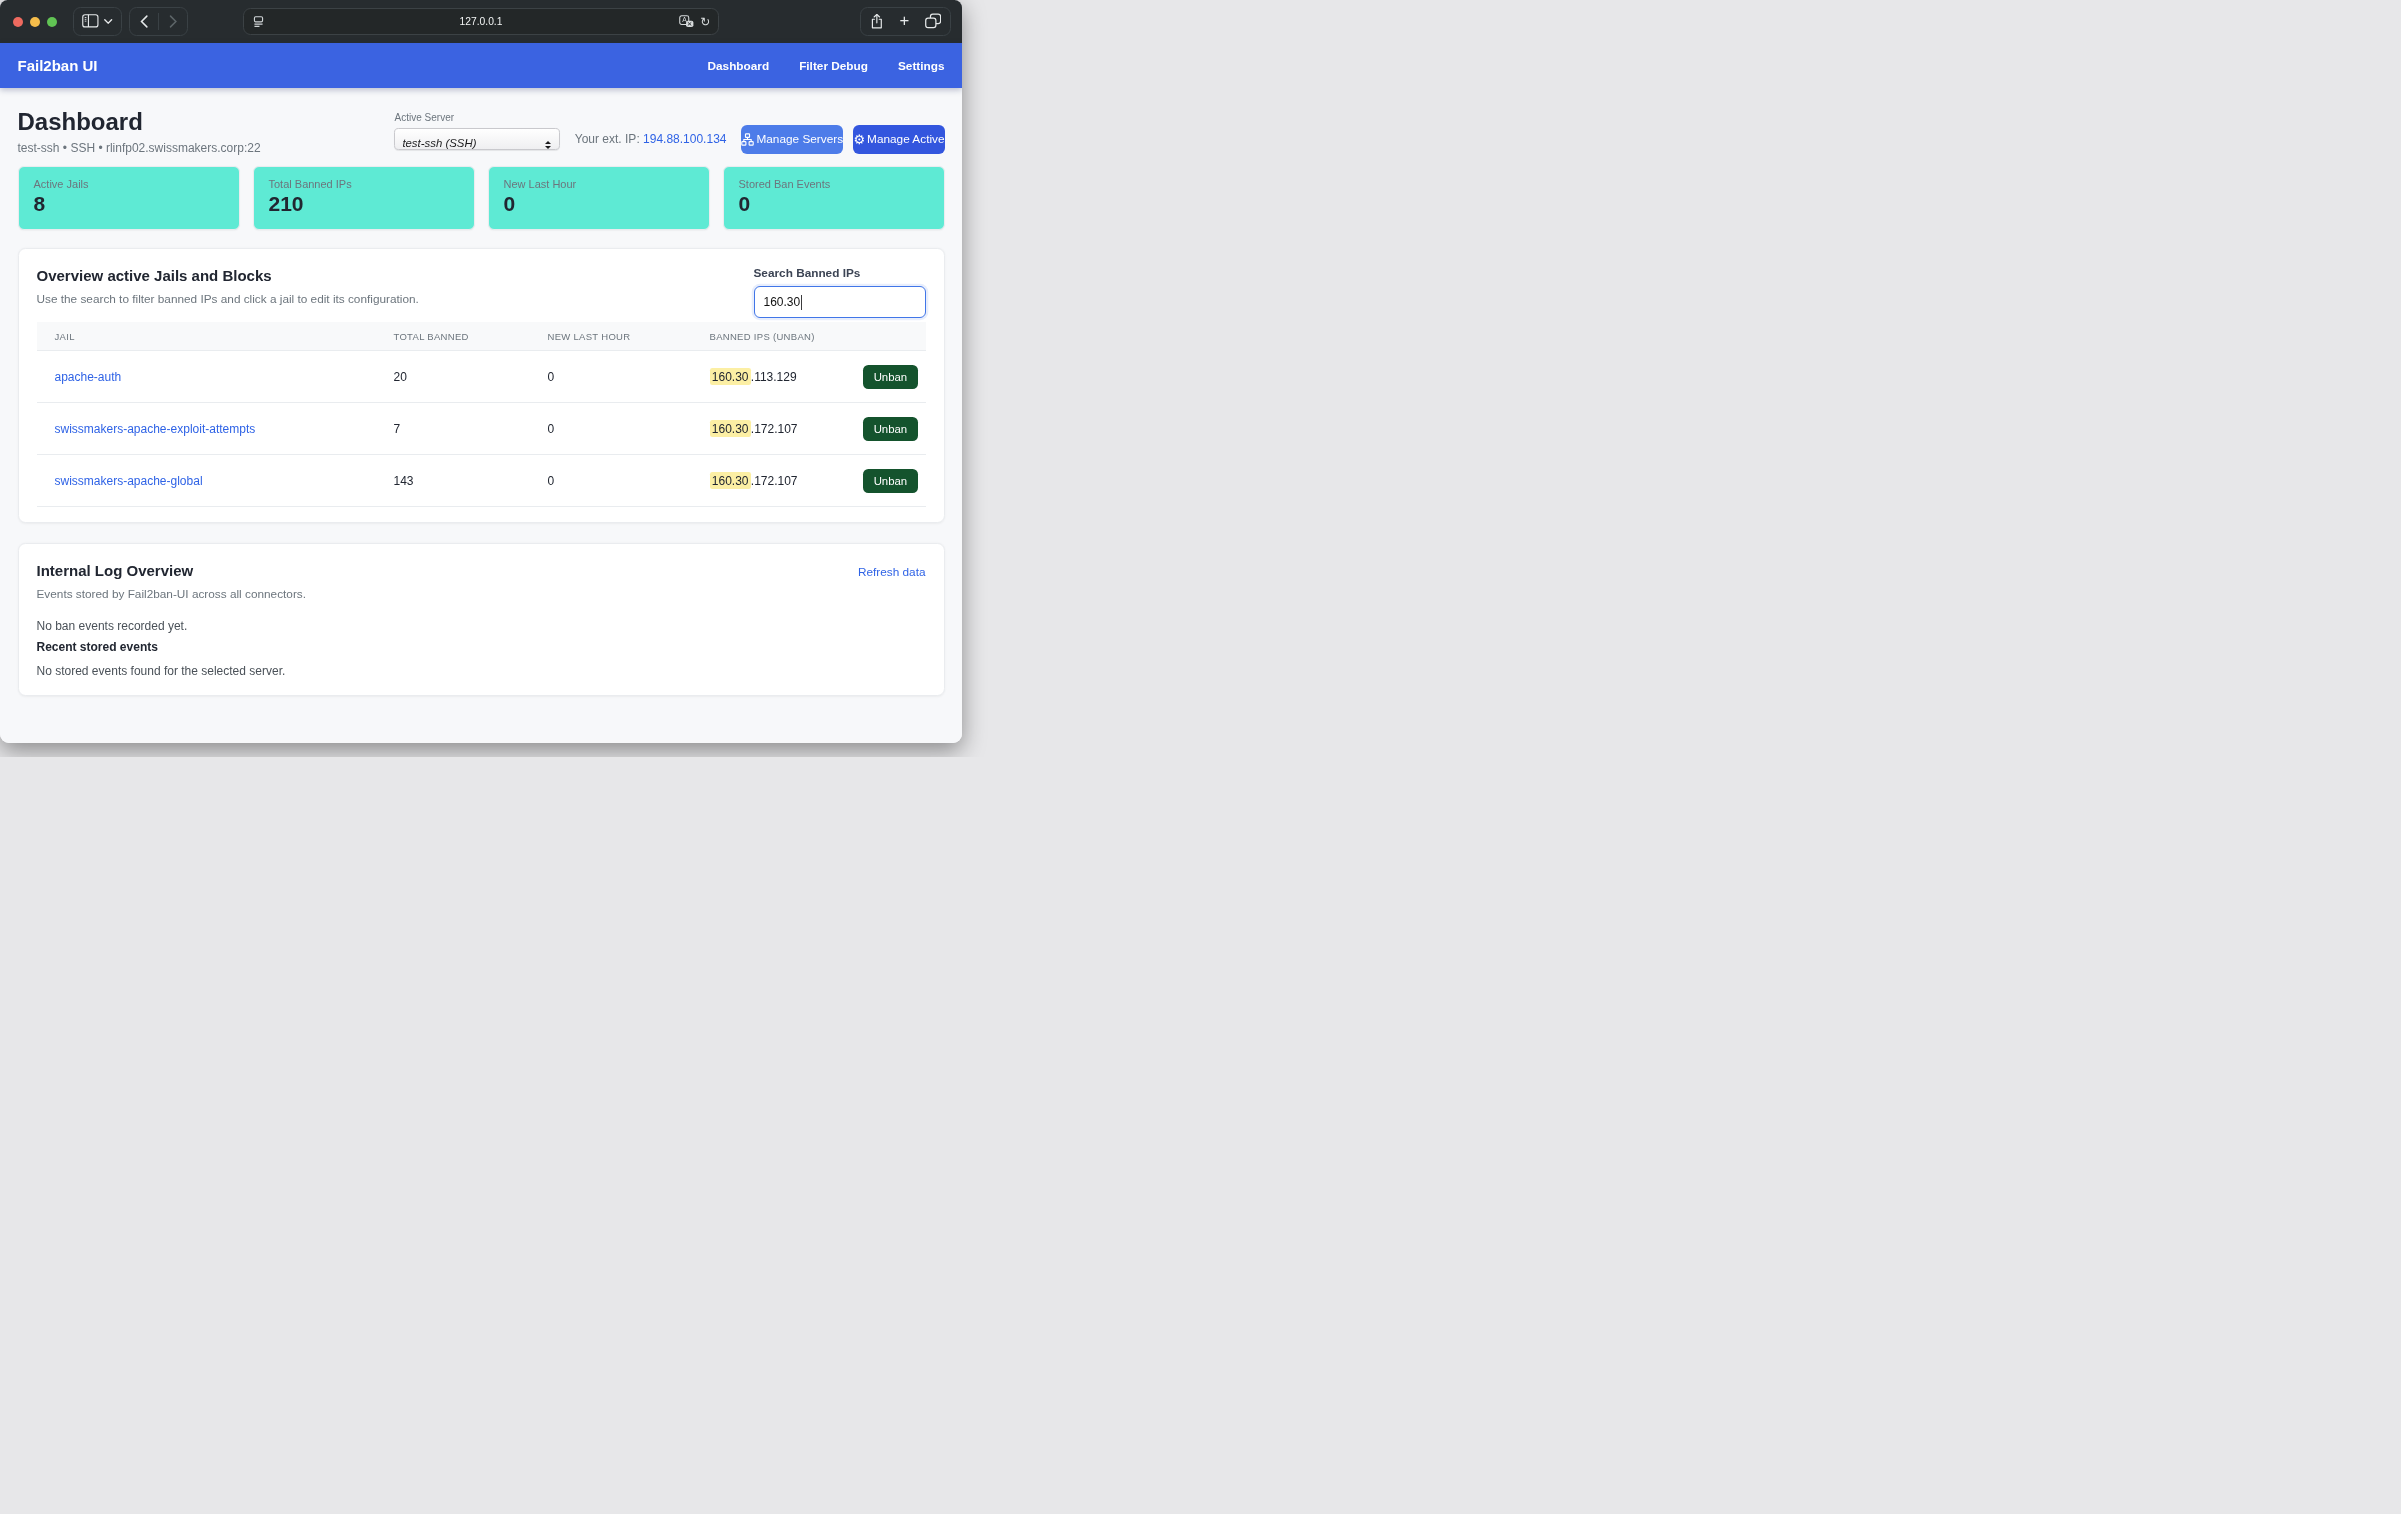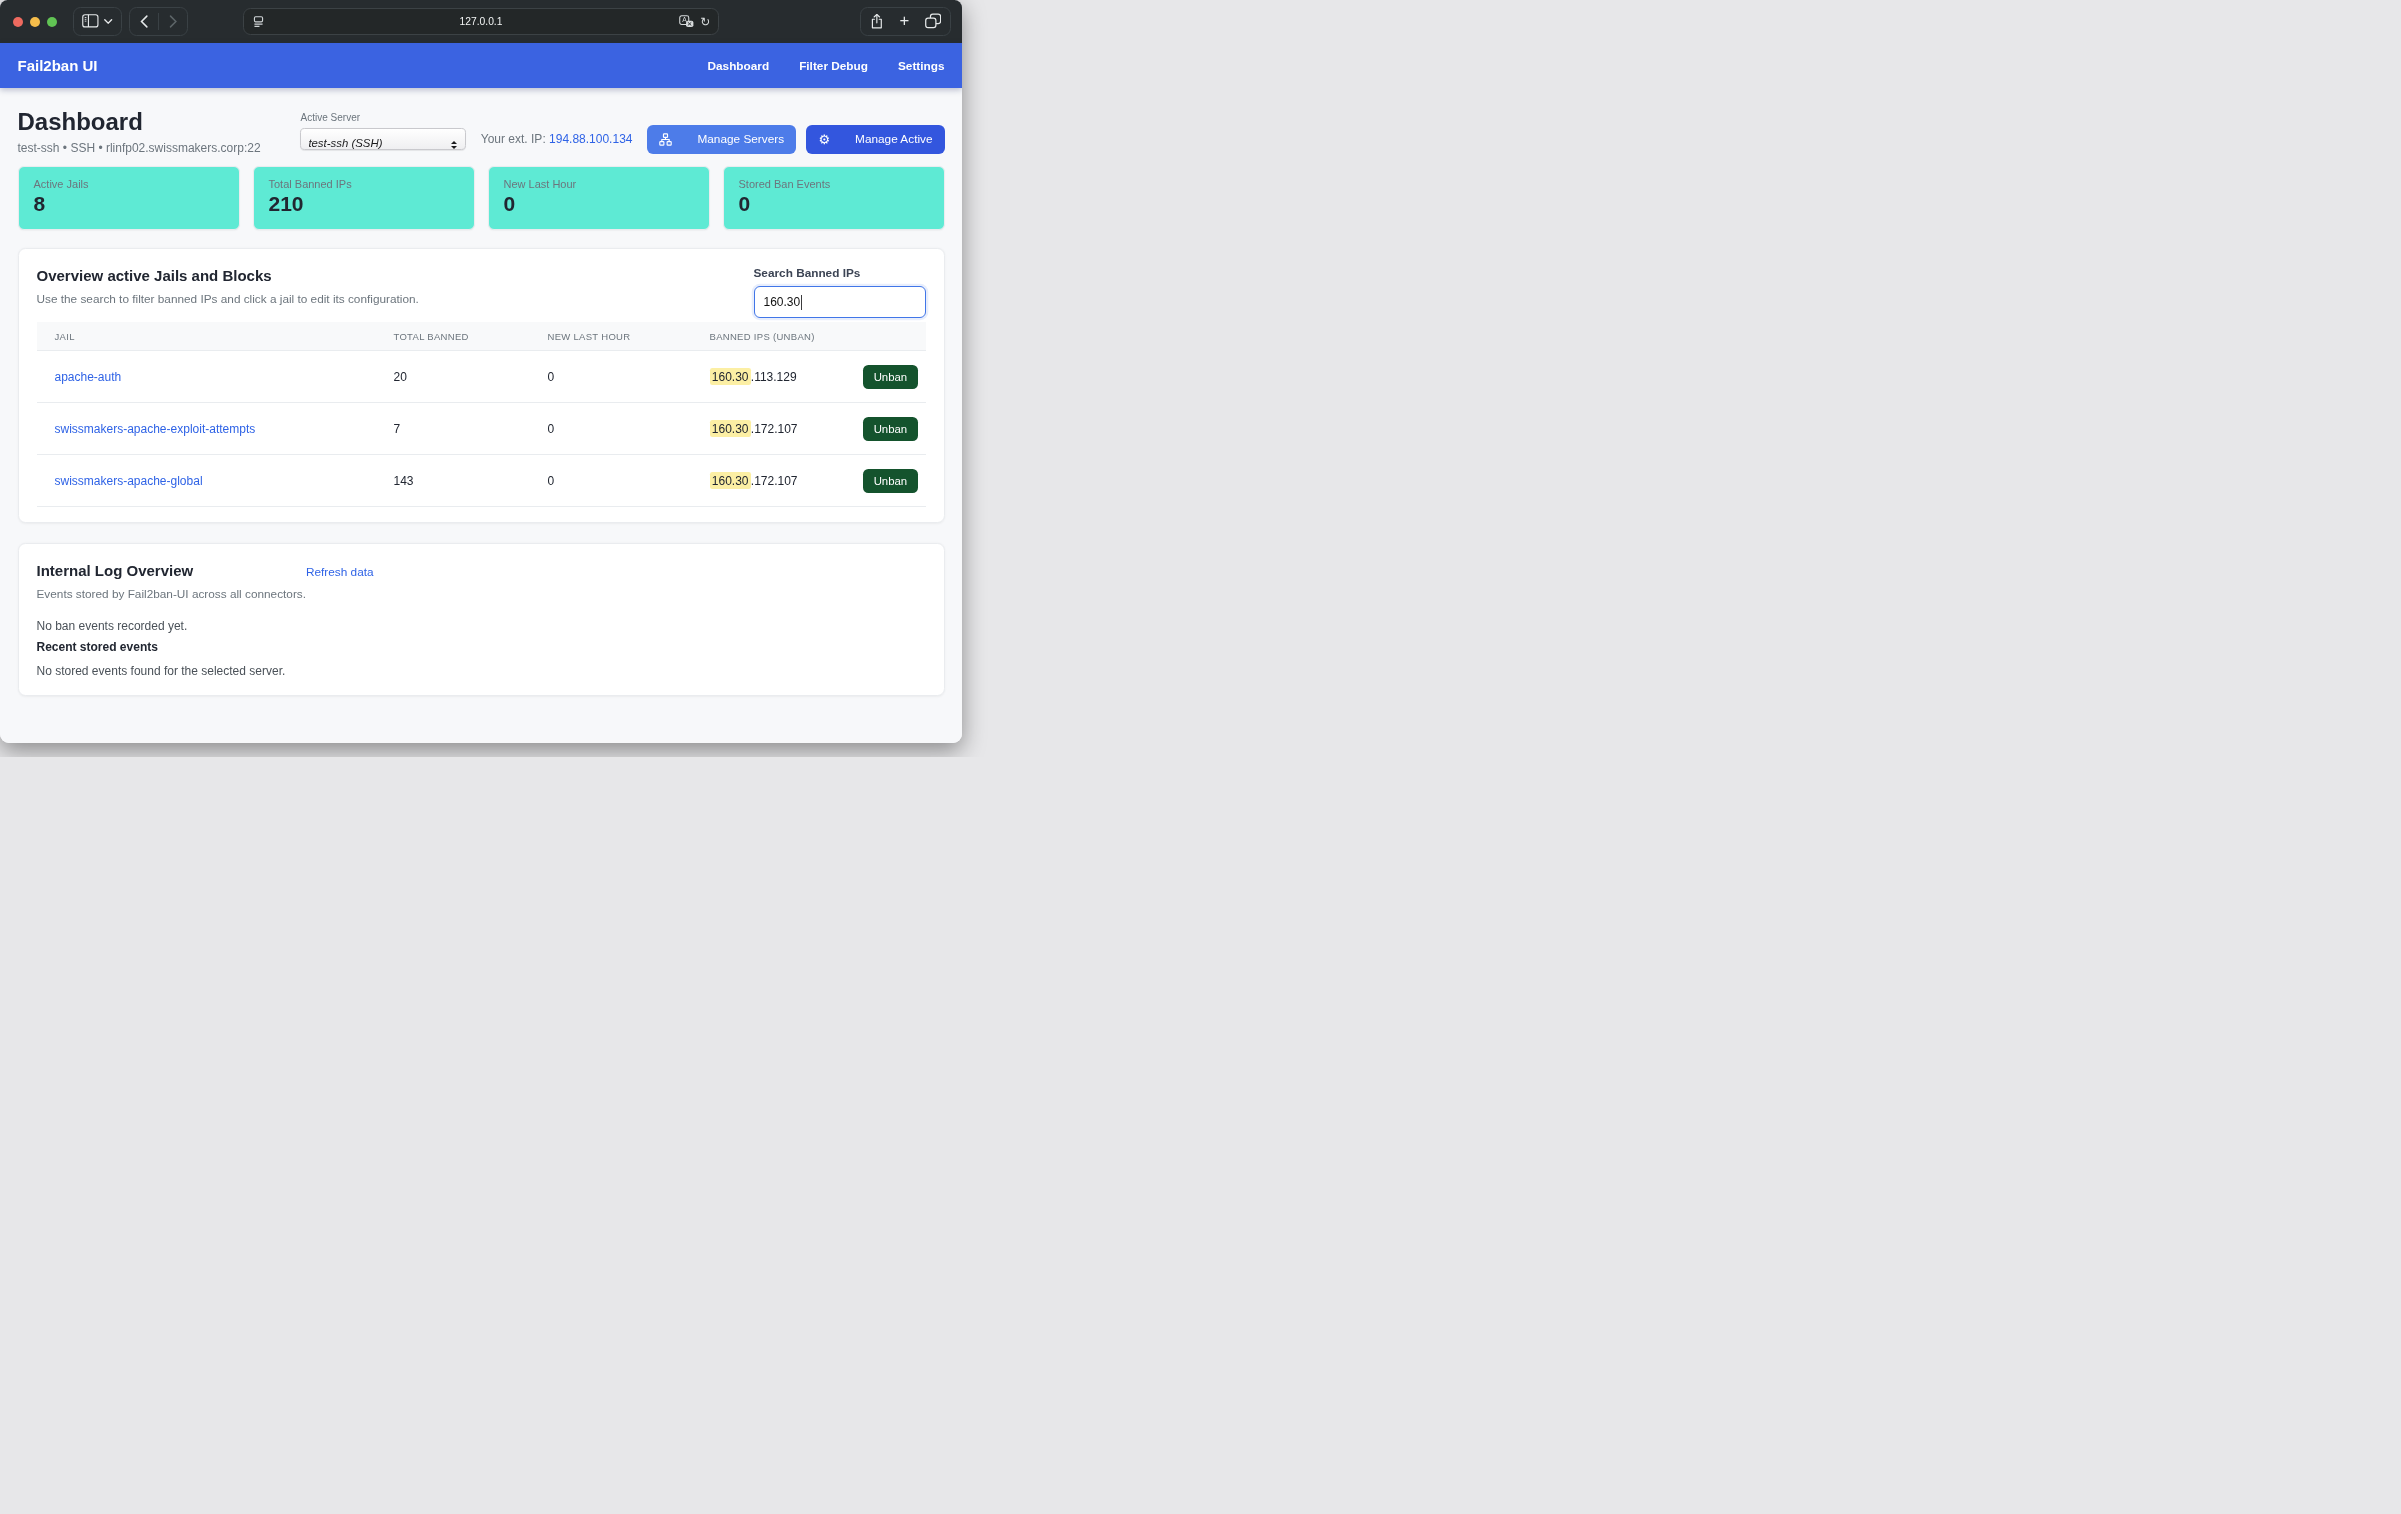--- a/index.html
+++ b/index.html
@@ -75,24 +75,24 @@
     font-size:11.4px; color:#1b1b1d; cursor:pointer;font-style:italic;
   }
   .mac-select .sel-text { flex:1; }
   .sel-arrows { display:flex; flex-direction:column; gap:2.3px; align-items:center; width:9px; }
   .sel-arrows i { display:block; width:0; height:0; border-left:3px solid transparent; border-right:3px solid transparent; }
   .sel-arrows .up { border-bottom:3.8px solid #1b1b1d; }
   .sel-arrows .down { border-top:3.8px solid #1b1b1d; }
   .ext-ip { font-size:12px; color:#6c757d; white-space:nowrap; }
   .ext-ip .ip { color:#2f63e6; }
   .btn {
-    display:inline-flex; align-items:center; gap:25px;
+    display:inline-flex; align-items:center; gap:2px;
     border:none; border-radius:6px; cursor:pointer;
     color:#fff; font-size:11.8px; font-weight:500;
-    height:29px; padding:0 12px; font-family:inherit;
+    height:29px; padding:0 0; font-family:inherit;
   }
   .btn-servers { background:#4d7ce9; }
   .btn-jails { background:#3356de; margin-left:-4.6px; }
   .btn .gear-glyph { font-size:13px; line-height:1; }
   
   .stats { display:grid; grid-template-columns:repeat(4,1fr); gap:13px; margin-top:11.4px; }
   .stat-card {
     background:#5eead4; border:0.8px solid #eaecef; border-radius:6px;
     box-shadow:0 0.8px 1.5px rgba(0,0,0,.04);
     height:64px; padding:11.4px 15px;
@@ -139,21 +139,21 @@
   .ip-cell { display:flex; align-items:center; }
   .ip-highlight { background:#fcefa4; border-radius:2.3px; padding:1.5px 2.3px; }
   .btn-unban {
     margin-left:auto; margin-right:7.6px;
     background:#14532d; color:#fff; border:none; border-radius:5.3px;
     font-size:11.4px; font-family:inherit; cursor:pointer;
     height:23.6px; padding:0 10.7px;
   }
   
   .log-card { margin-top:20px; padding:18px 18px 16.7px; }
-  .log-head { display:flex; justify-content:flex-start; align-items:flex-start; }
+  .log-head { display:flex; justify-content:space-between; align-items:flex-start; }
   .refresh-link { color:#2f63e6; font-size:11.8px; text-decoration:none; cursor:pointer; margin-top:3px; }
   .log-empty { margin-top:18px; font-size:12px; color:#4a5158; }
   .log-subtitle { margin-top:6.8px; font-size:12px; font-weight:700; color:#212631; }
   .log-empty2 { margin-top:10.7px; font-size:12px; color:#4a5158; }
   svg { display:block; }
 </style>
 </head>
 <body>
 
 <div class="window">

